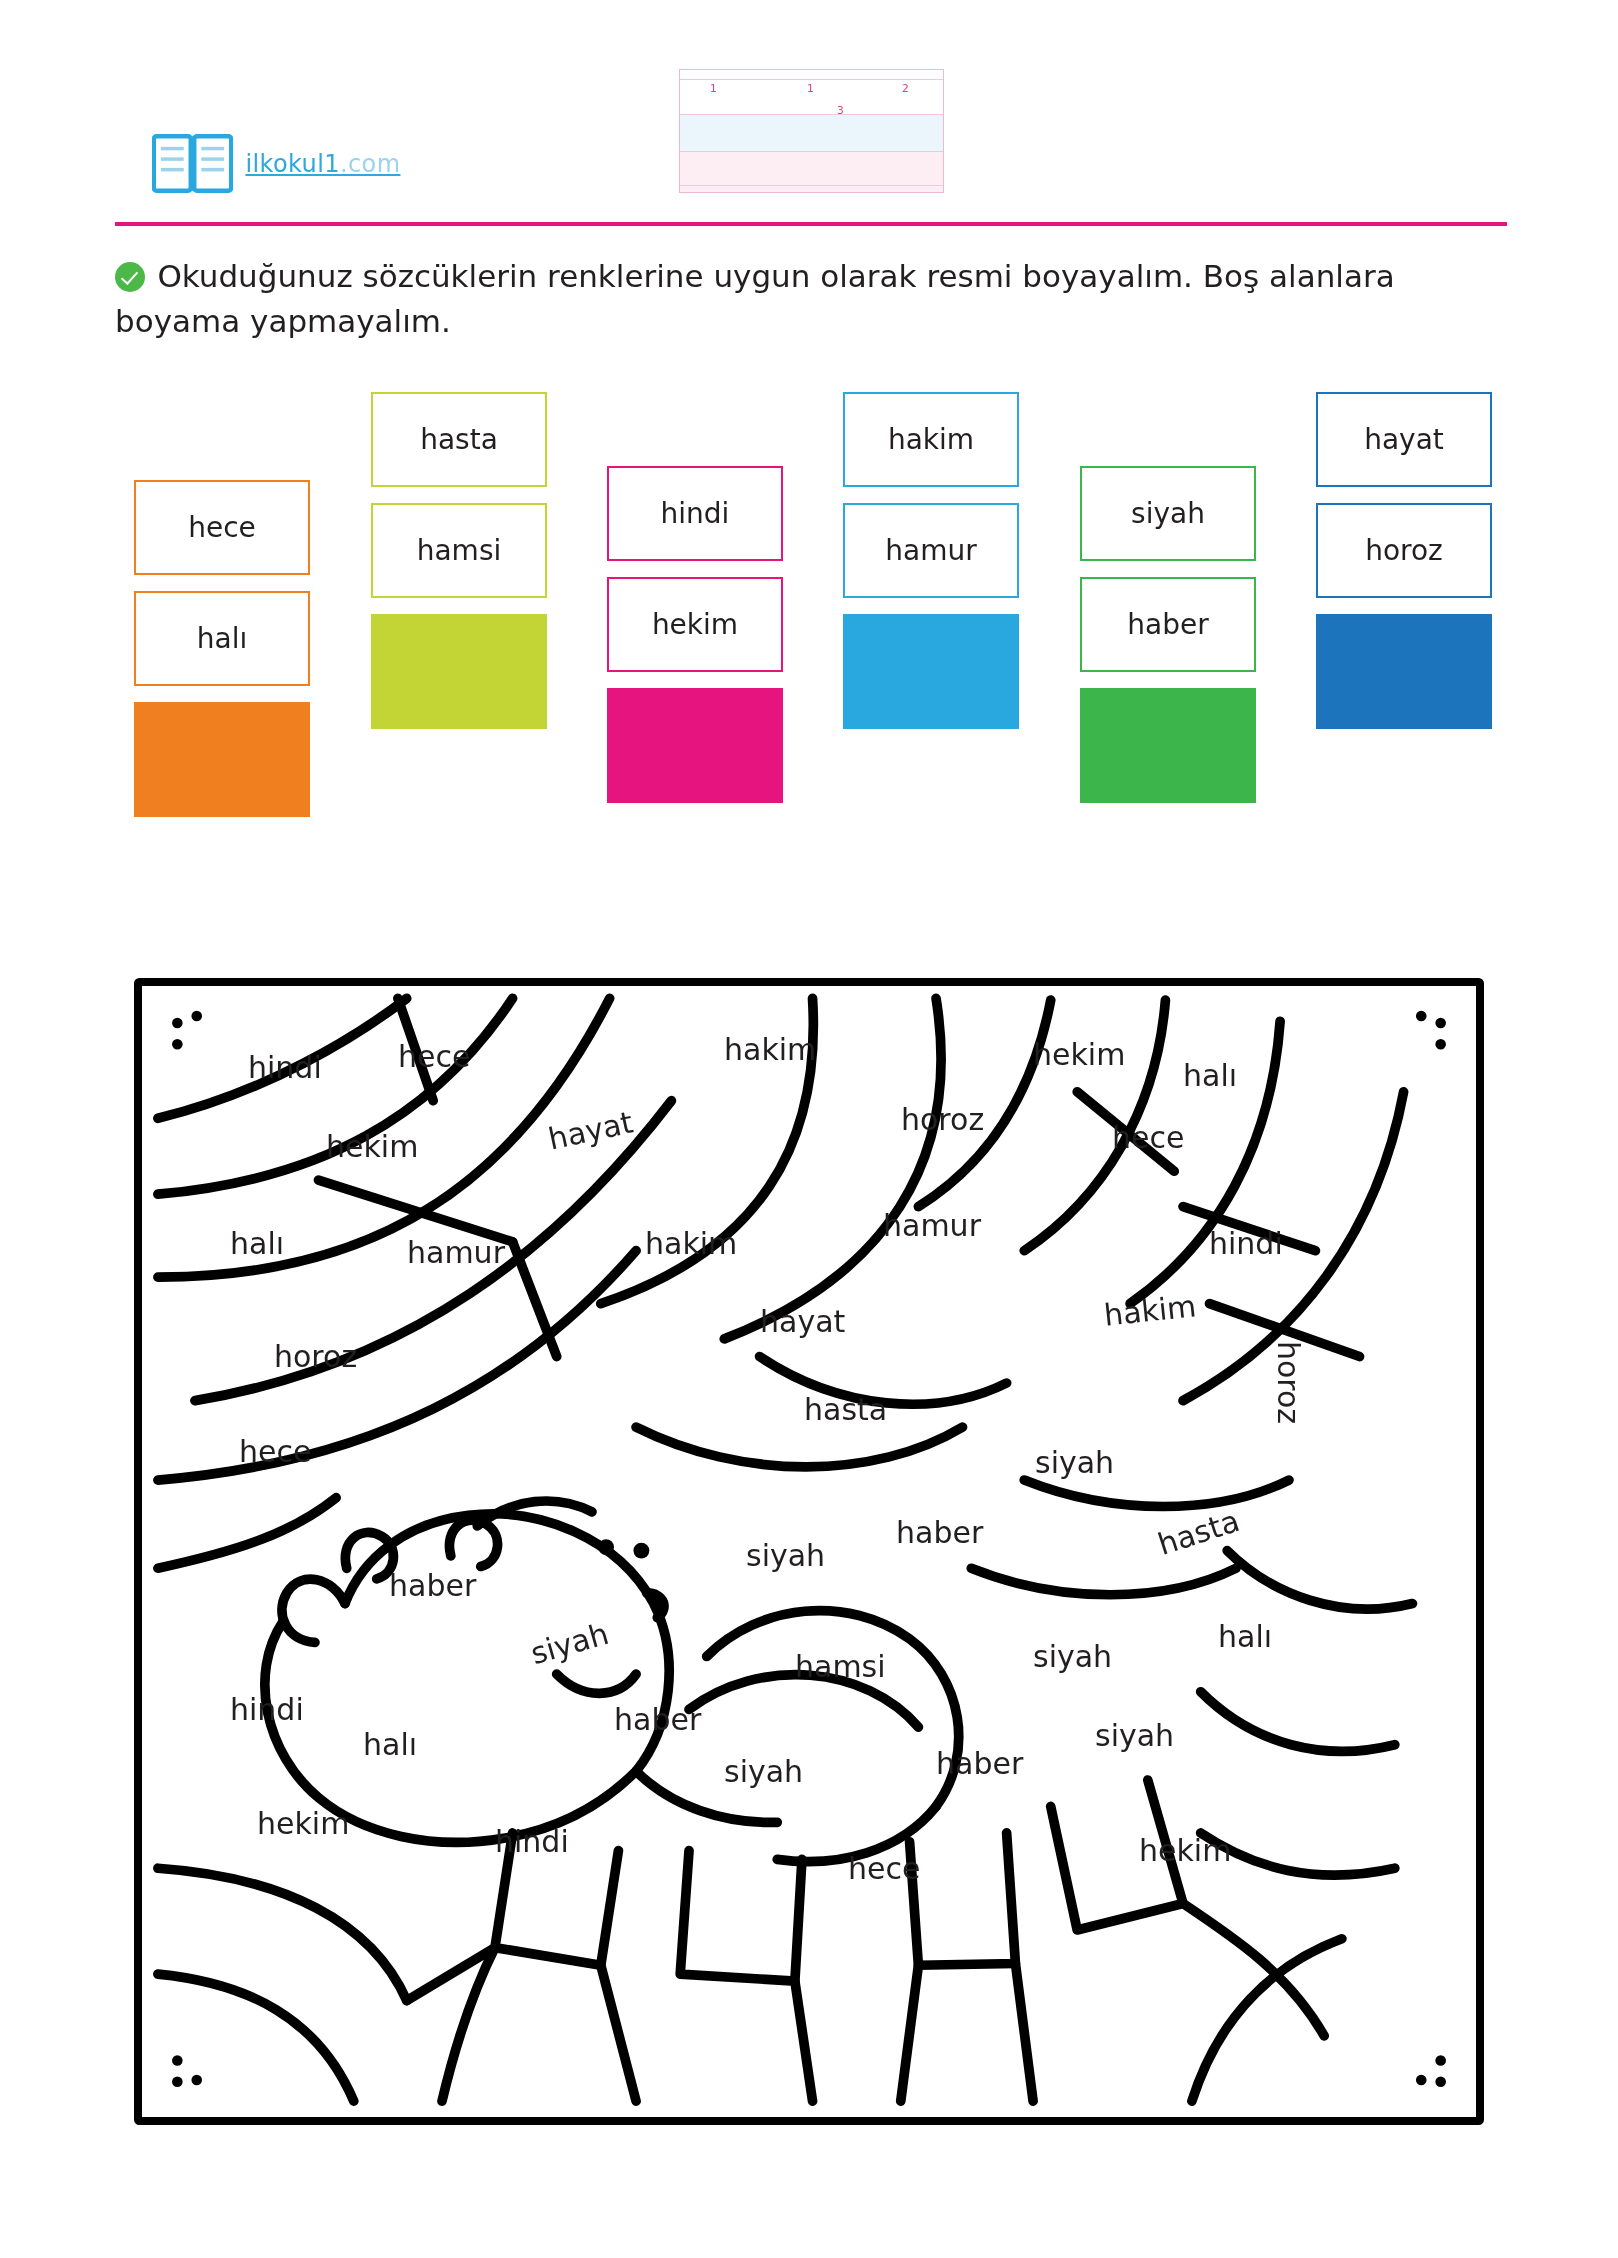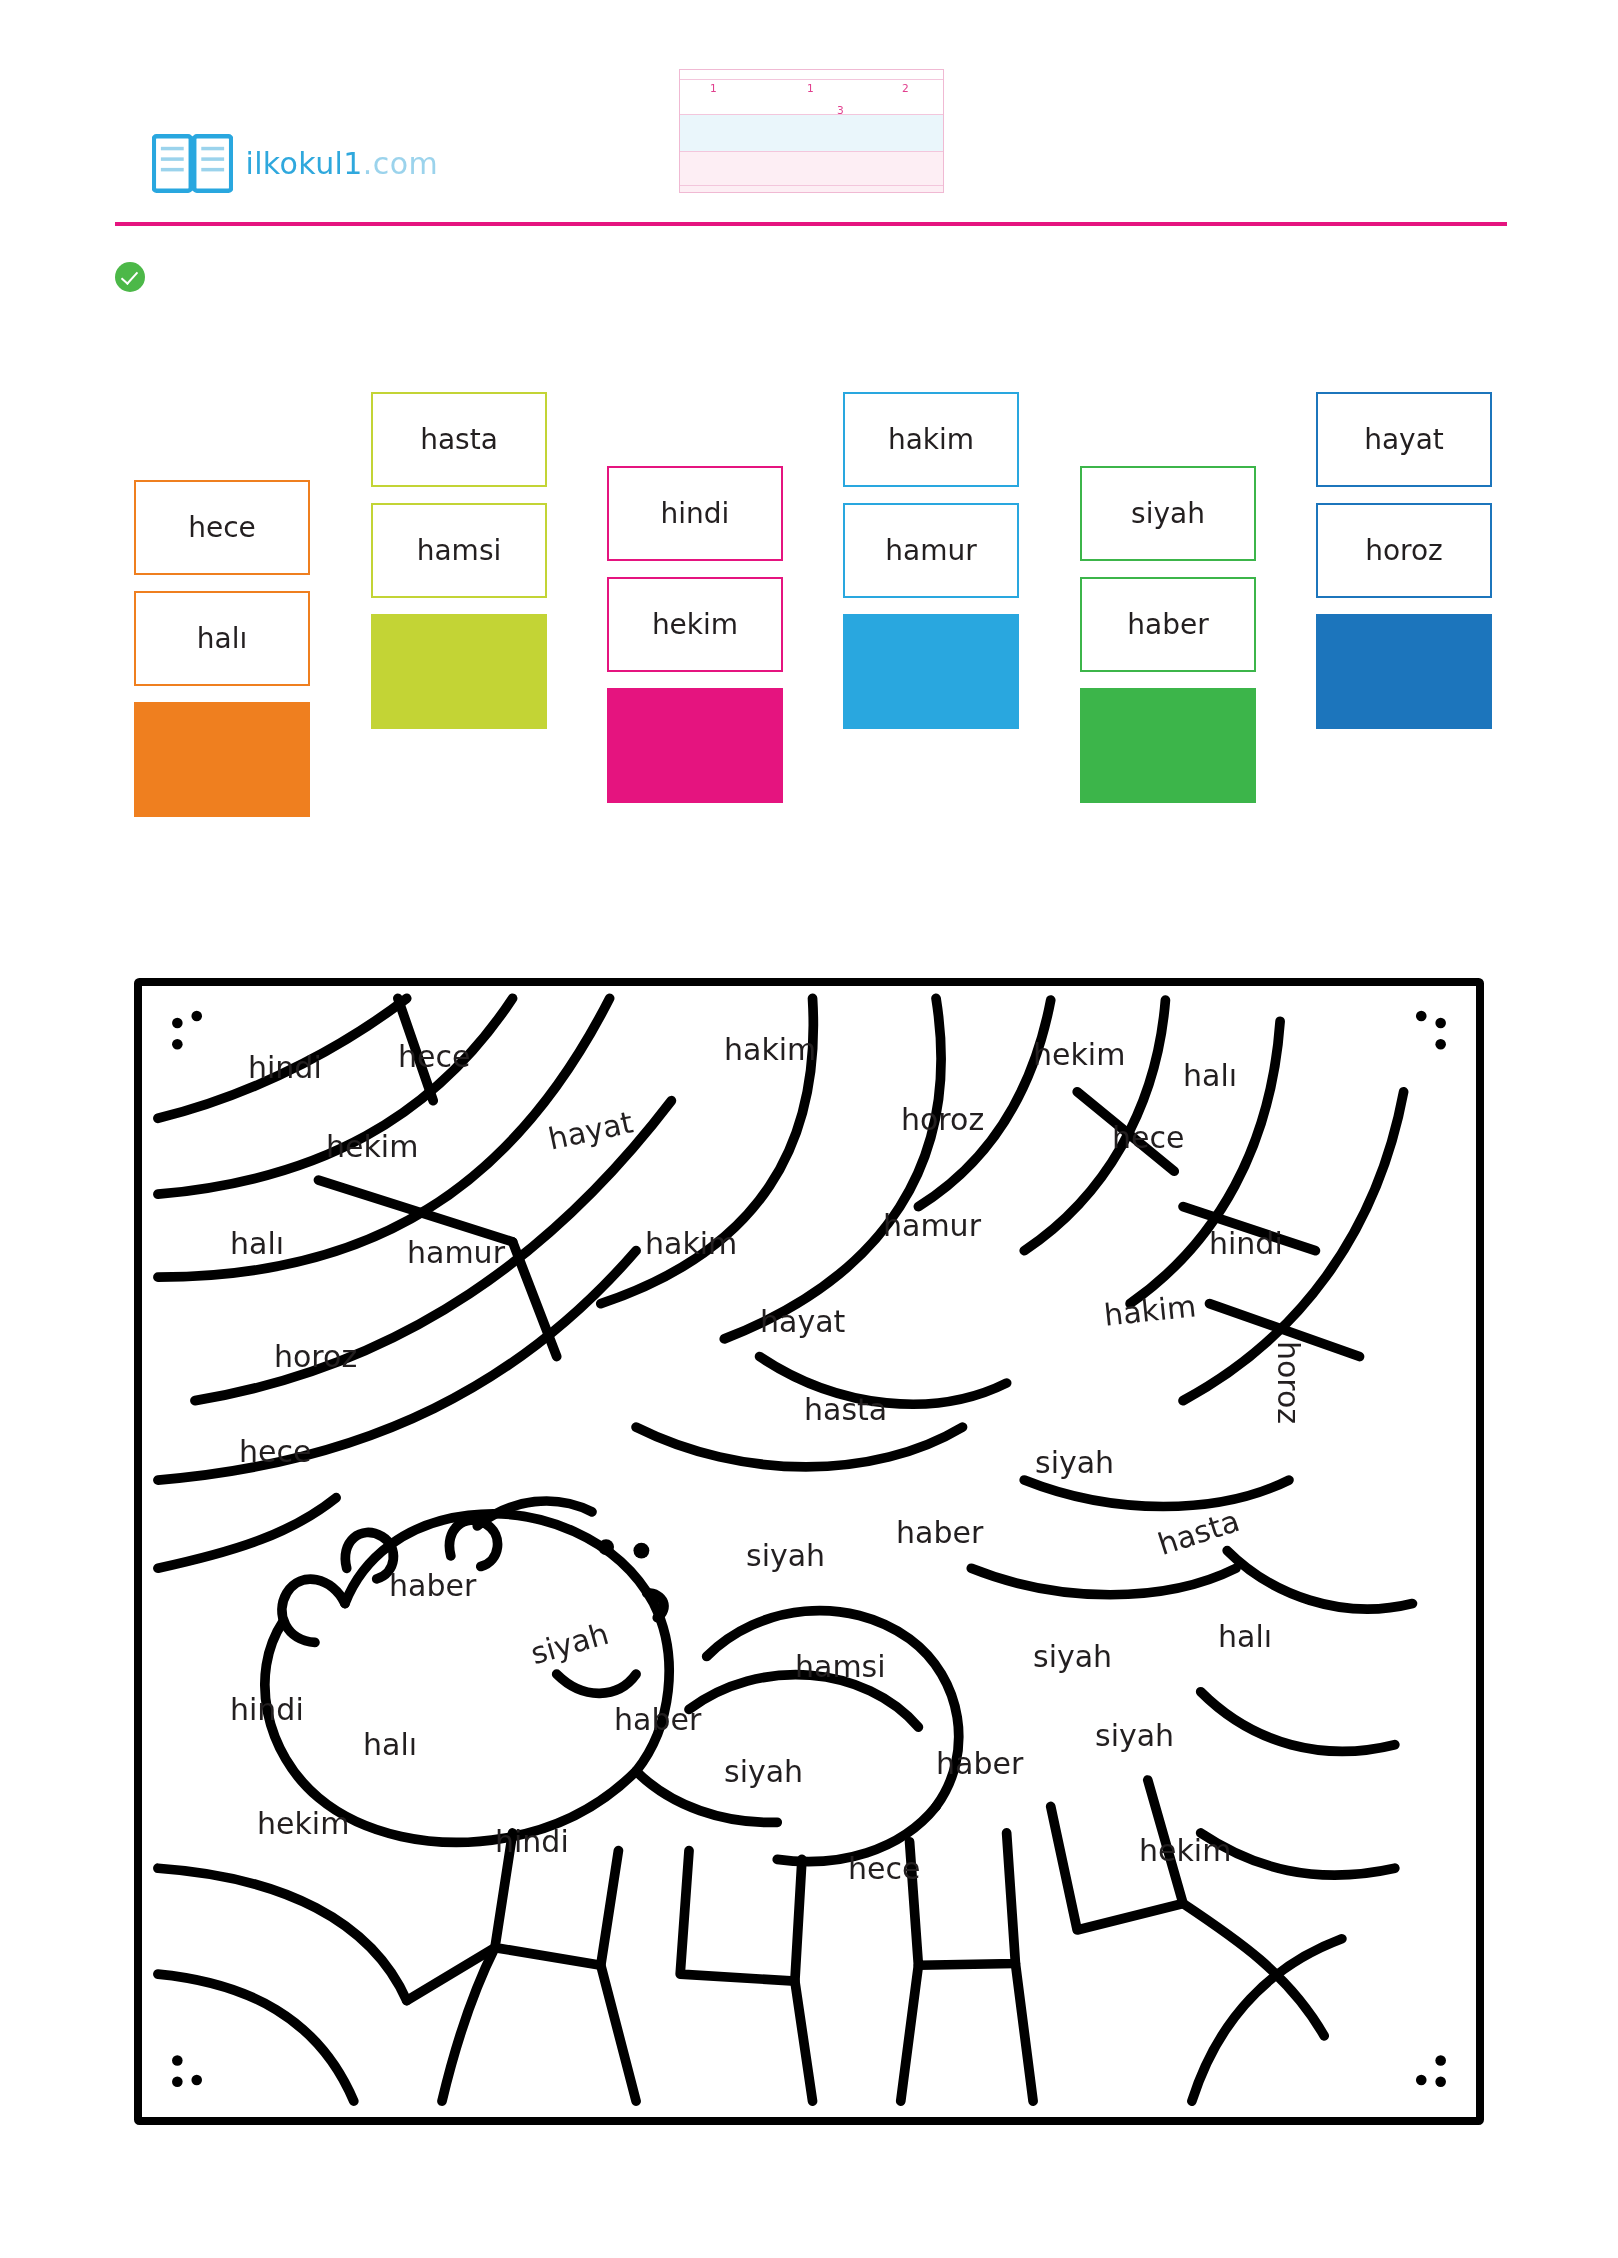--- a/index.html
+++ b/index.html
@@ -29,23 +29,24 @@
     display: flex;
     align-items: center;
     gap: 12.4px;
   }
   .logo-book {
     width: 81px; height: 65px;
     position: relative;
   }
   .logo-text {
     font-family: "DejaVu Sans", sans-serif;
-    font-size: 30px;
+    font-size: 24px;
     letter-spacing: 0.4px;
     color: #2fa8dd;
+    text-decoration: underline;
   }
   .logo-text .dom { color: #9bd3ec; }
 
   .letter-box {
     position: absolute;
     left: 679px;
     top: 69px;
     width: 265px;
     height: 124px;
     background: #ffffff;
@@ -211,21 +212,21 @@
     <span class="stroke-num" style="left:30px; top:12.4px;">1</span>
     <span class="stroke-num" style="left:127px; top:12.4px;">1</span>
     <span class="stroke-num" style="left:157px; top:34px;">3</span>
     <span class="stroke-num" style="left:222px; top:12.4px;">2</span>
   </div>
 
   <div class="pink-rule"></div>
 </div>
 
 <div class="instr">
-  <span class="check"></span>
+  <span class="check"></span><span>Okuduğunuz sözcüklerin renklerine uygun olarak resmi boyayalım. Boş alanlara boyama yapmayalım.</span>
 </div>
 
 <div class="legend">
     <div class="legend-col" style="left: 134px; top: 109px;">
       <div class="wordbox" style="border-color: rgb(239, 127, 31);">hece</div>
       <div class="wordbox" style="border-color: rgb(239, 127, 31);">halı</div>
       <div class="swatch" style="background: rgb(239, 127, 31);"></div>
     </div>
     <div class="legend-col" style="left: 371px; top: 21px;">
       <div class="wordbox" style="border-color: rgb(195, 212, 53);">hasta</div>

